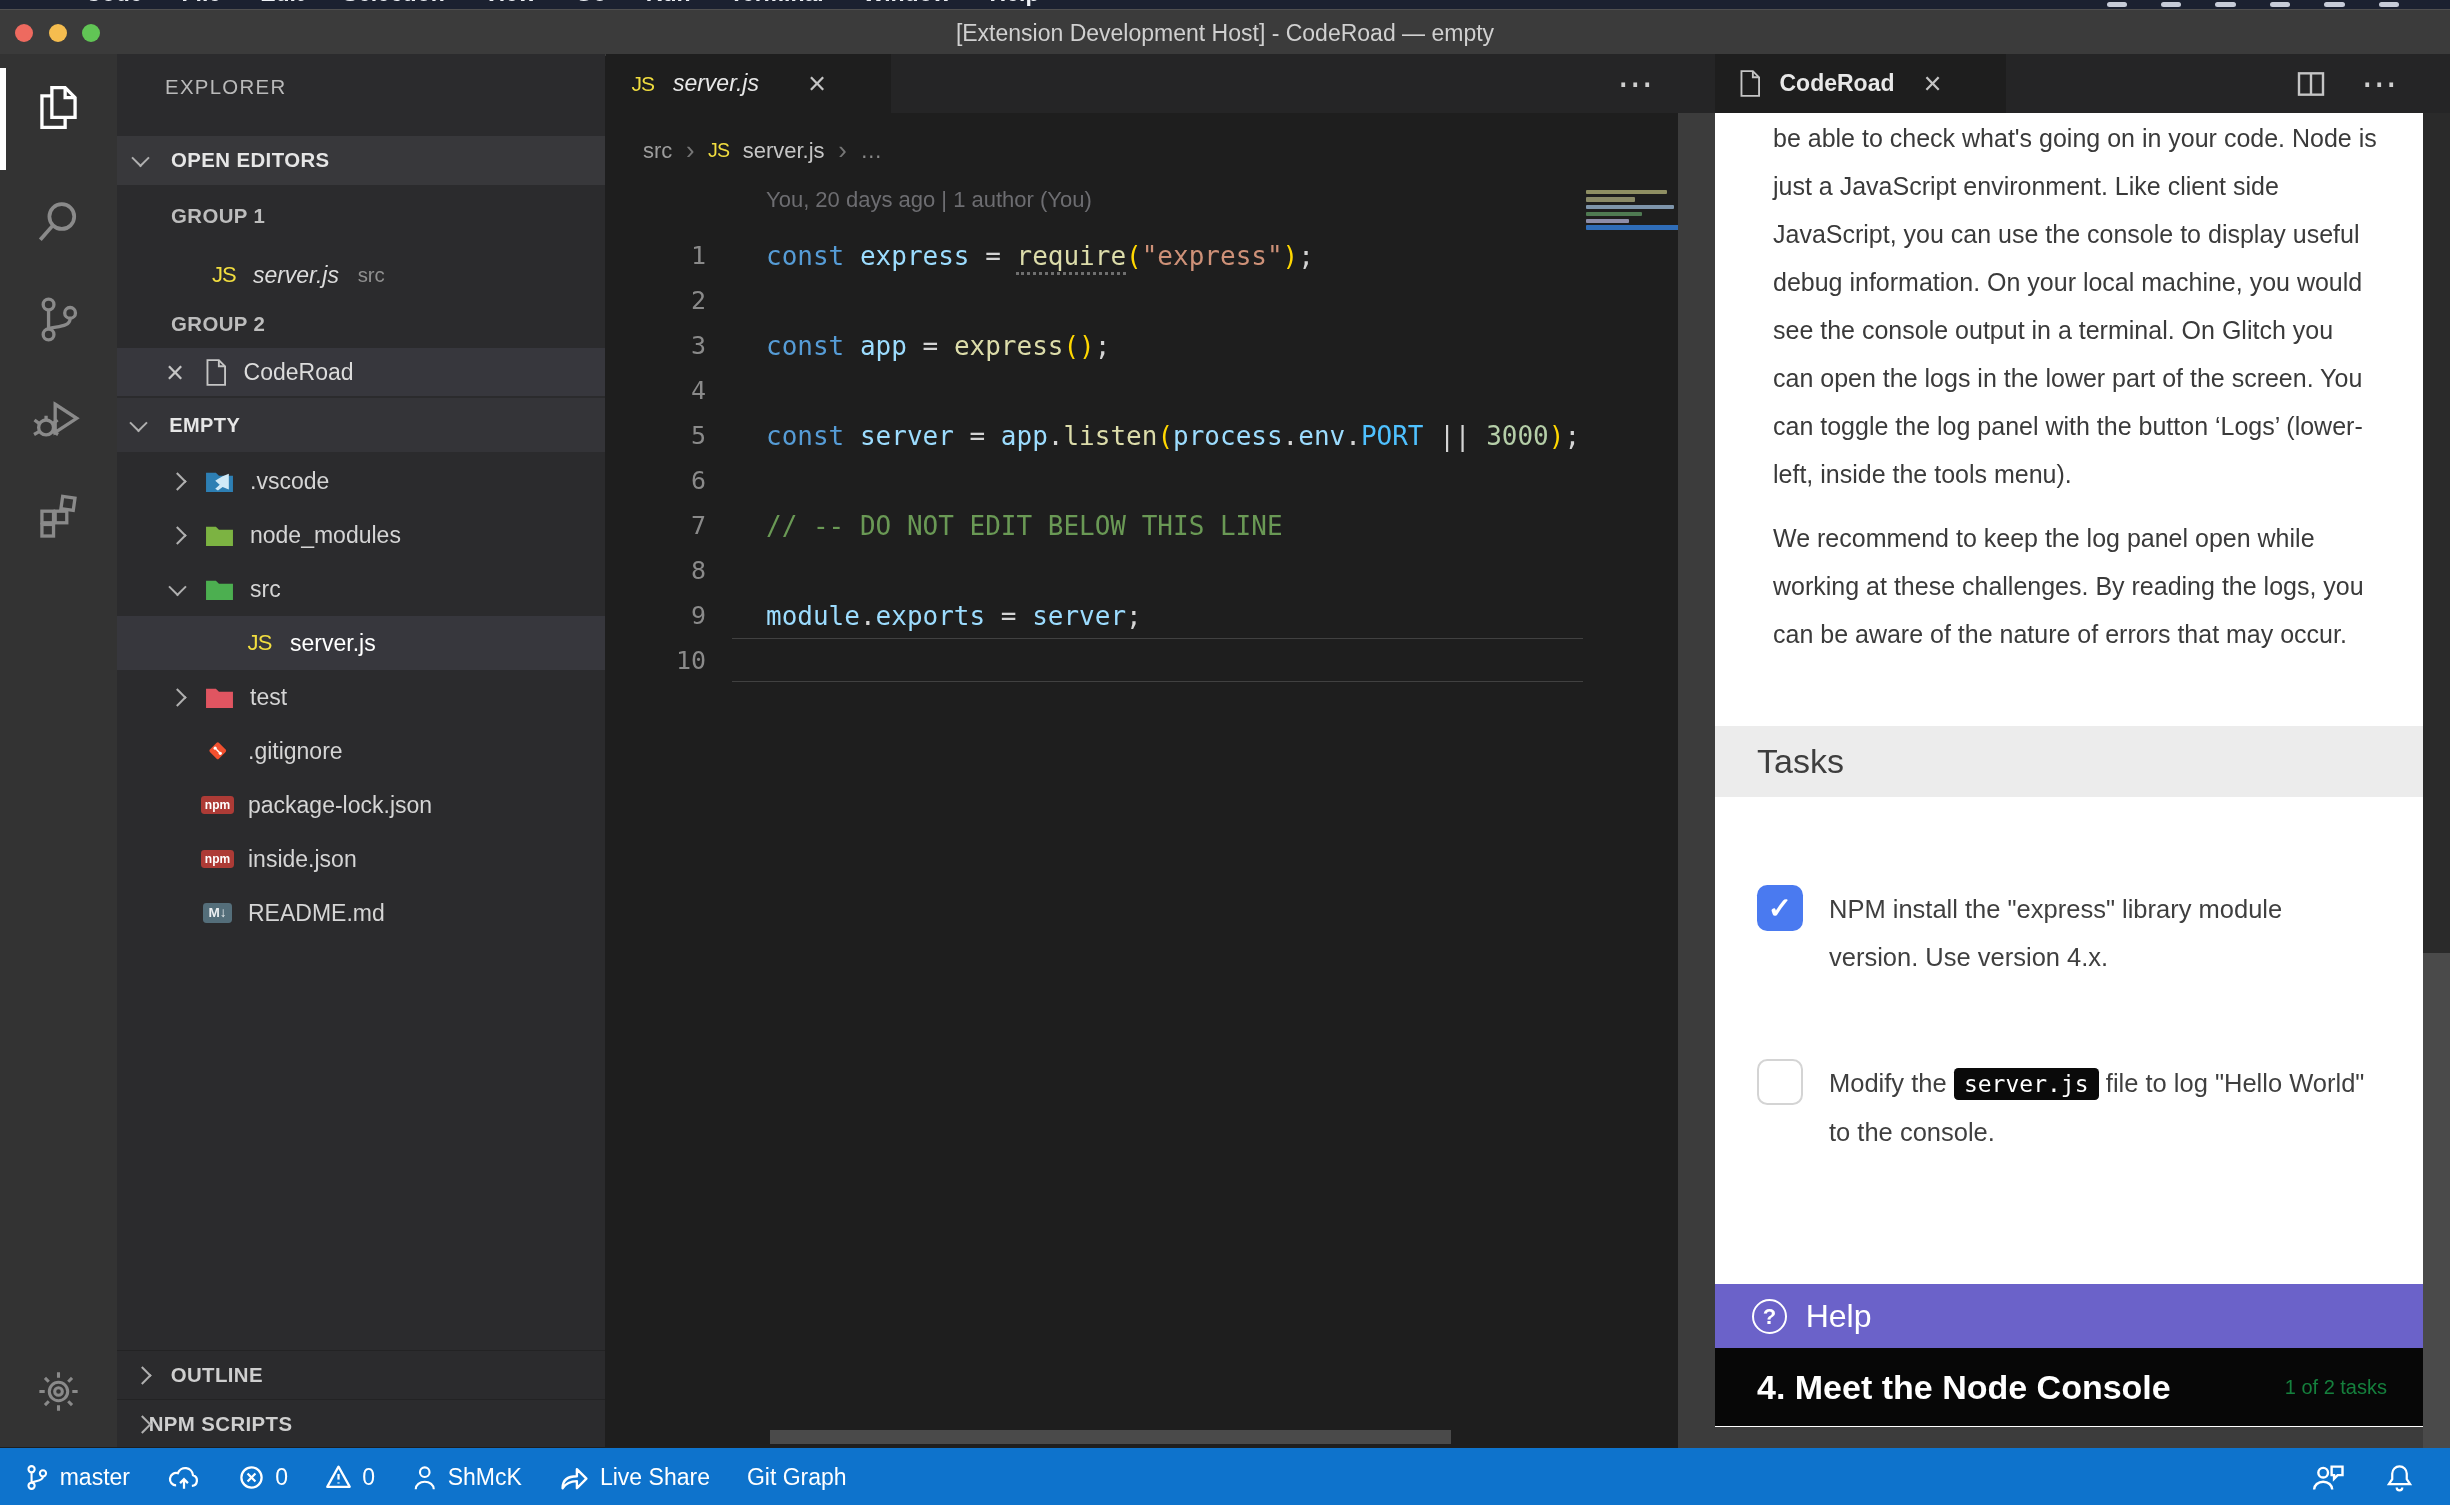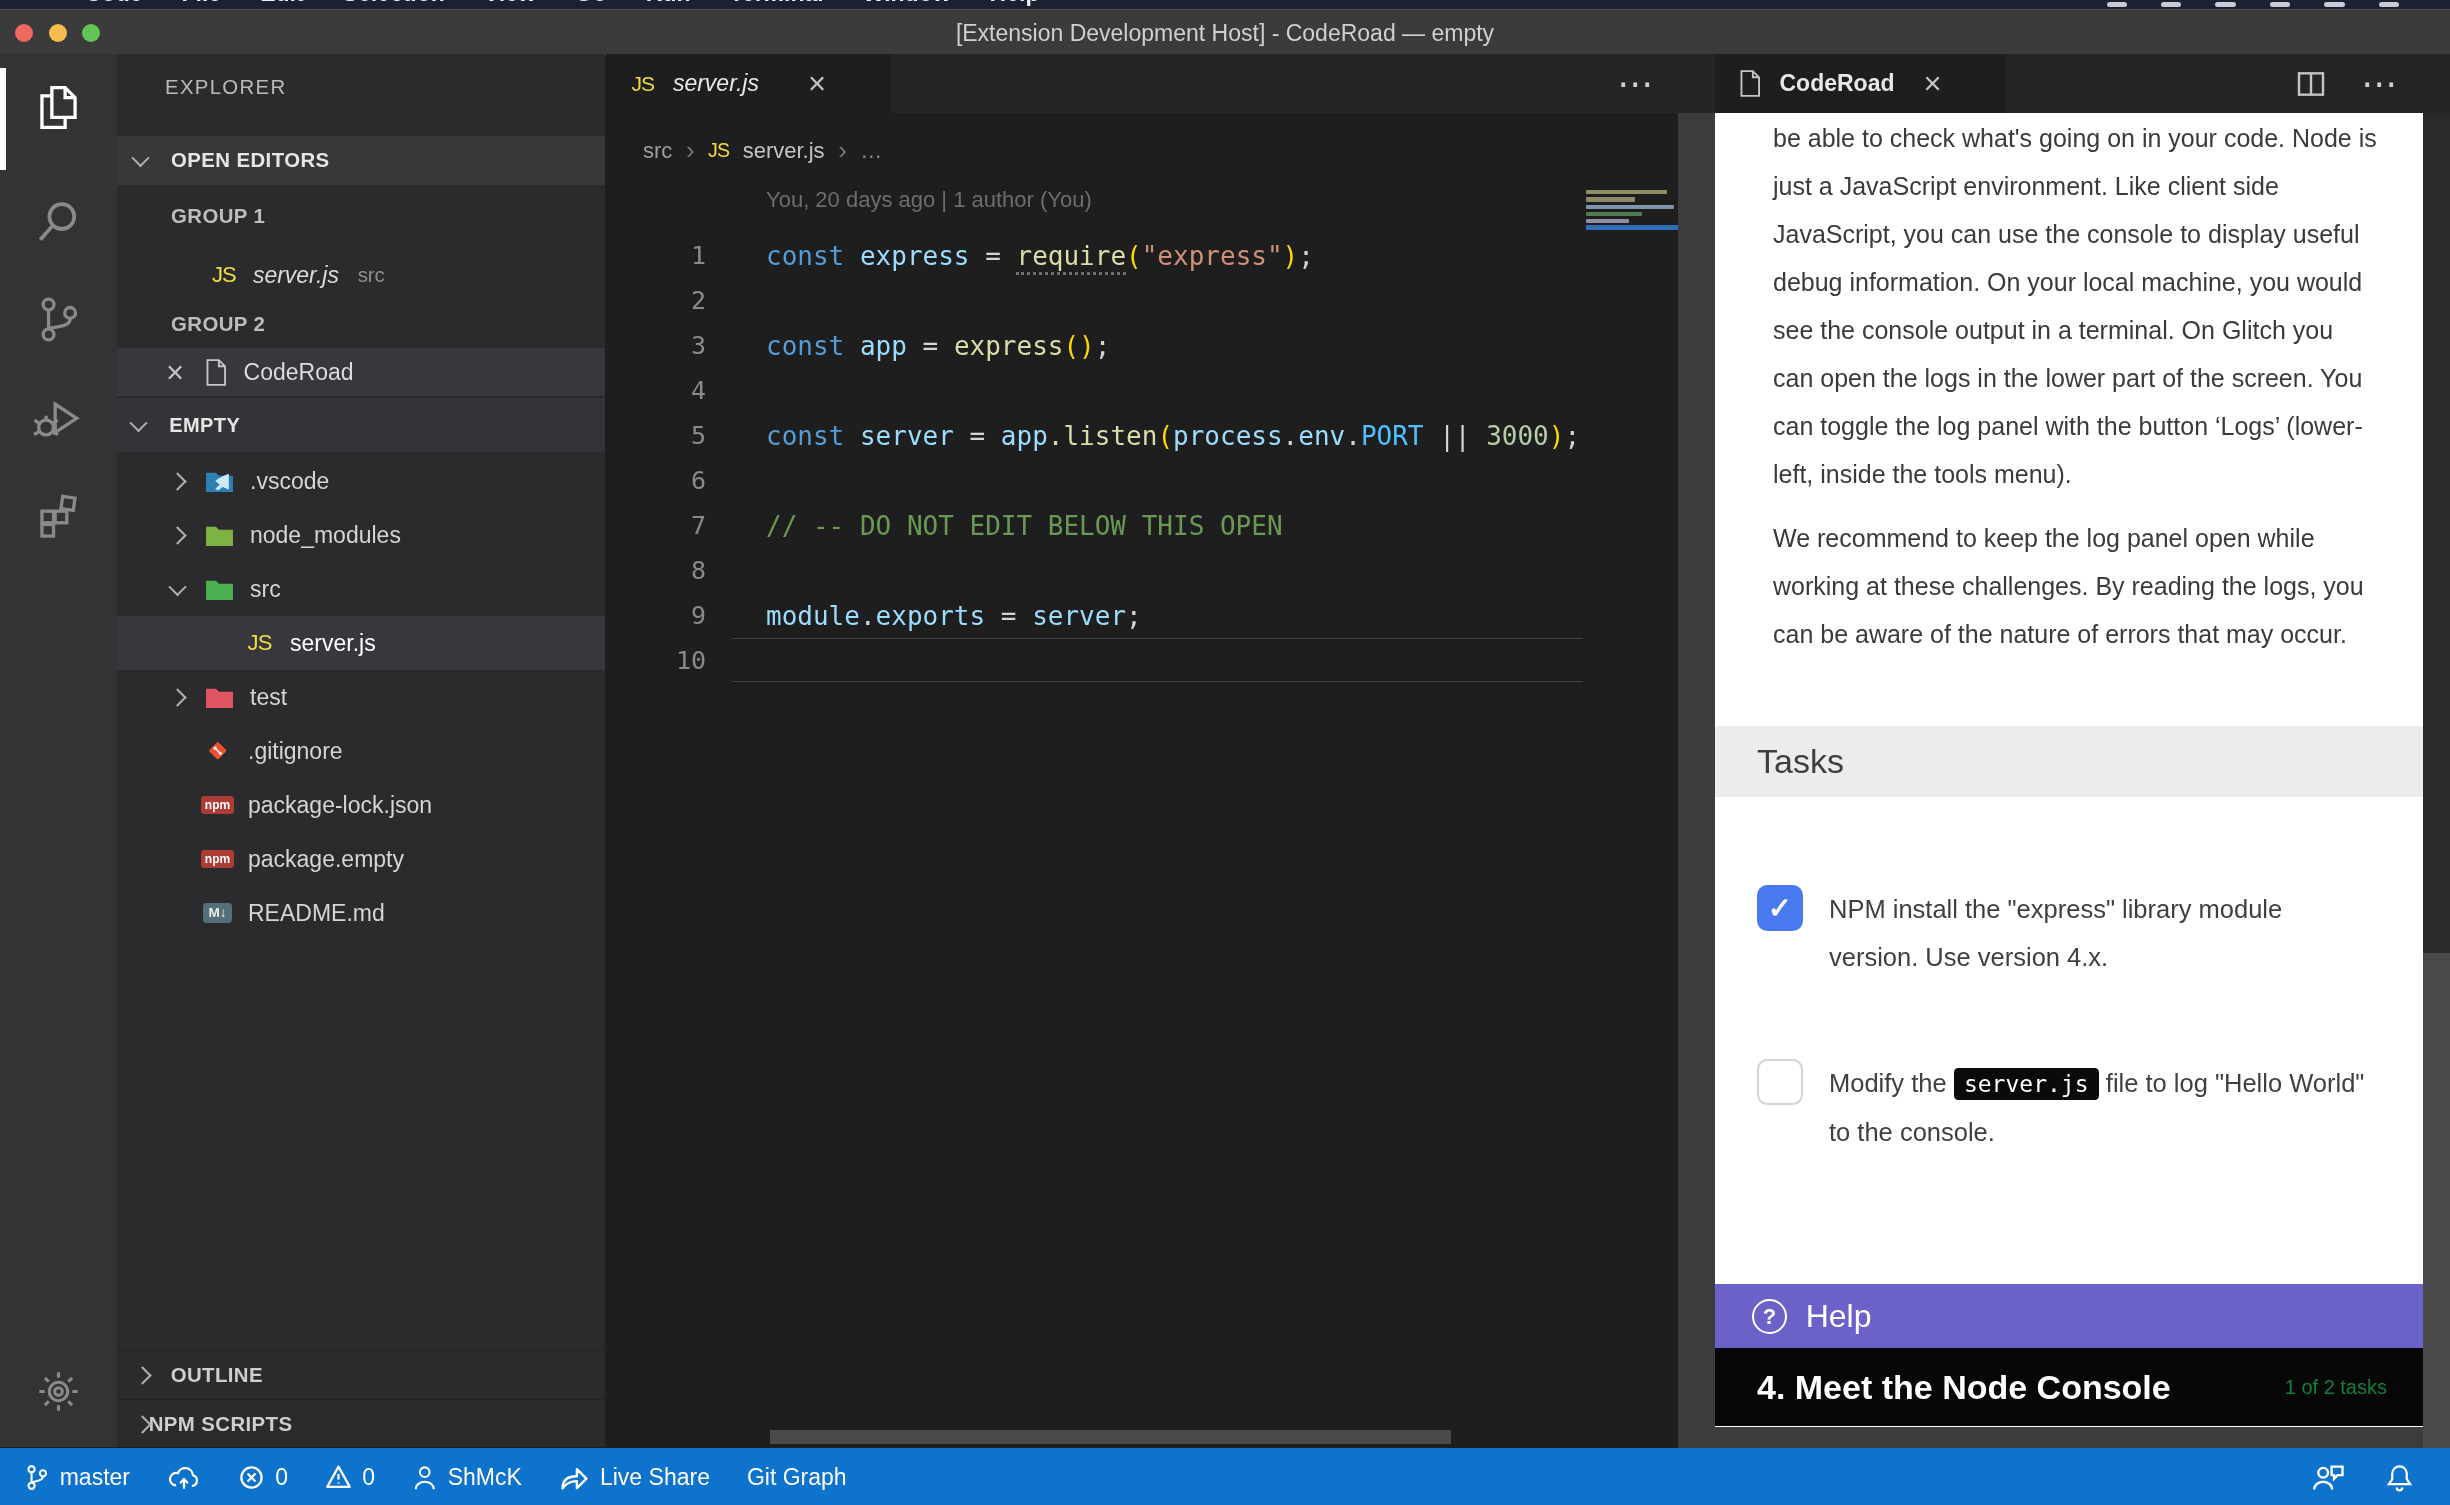--- a/index.html
+++ b/index.html
@@ -313,21 +313,21 @@
             <span class="icon-slot">
               <span class="chip npm">npm</span>
             </span>
             <span>package-lock.json</span>
           </div>
           <div class="tree-row" style="padding-left: 54px;">
             <span style="display: inline-block; width: 28px;"></span>
             <span class="icon-slot">
               <span class="chip npm">npm</span>
             </span>
-            <span>package.empty</span>
+            <span>inside.json</span>
           </div>
           <div class="tree-row" style="padding-left: 54px;">
             <span style="display: inline-block; width: 28px;"></span>
             <span class="icon-slot">
               <span class="chip md">M↓</span>
             </span>
             <span>README.md</span>
           </div>
         </div>
 
@@ -364,21 +364,21 @@
 
       <div class="blame">You, 20 days ago | 1 author (You)</div>
 
       <div class="code" id="code-lines">
           <div class="code-row"><span class="line-num">1</span><span class="line-text"><span class="tok-kw">const</span><span class="tok-pl"> </span><span class="tok-v">express</span><span class="tok-pl"> = </span><span class="tok-fnu">require</span><span class="tok-b">(</span><span class="tok-s">"express"</span><span class="tok-b">)</span><span class="tok-pl">;</span></span></div>
           <div class="code-row"><span class="line-num">2</span><span class="line-text"></span></div>
           <div class="code-row"><span class="line-num">3</span><span class="line-text"><span class="tok-kw">const</span><span class="tok-pl"> </span><span class="tok-v">app</span><span class="tok-pl"> = </span><span class="tok-fn">express</span><span class="tok-b">()</span><span class="tok-pl">;</span></span></div>
           <div class="code-row"><span class="line-num">4</span><span class="line-text"></span></div>
           <div class="code-row"><span class="line-num">5</span><span class="line-text"><span class="tok-kw">const</span><span class="tok-pl"> </span><span class="tok-v">server</span><span class="tok-pl"> = </span><span class="tok-v">app</span><span class="tok-pl">.</span><span class="tok-fn">listen</span><span class="tok-b">(</span><span class="tok-v">process</span><span class="tok-pl">.</span><span class="tok-v">env</span><span class="tok-pl">.</span><span class="tok-cn">PORT</span><span class="tok-pl"> || </span><span class="tok-num">3000</span><span class="tok-b">)</span><span class="tok-pl">;</span></span></div>
           <div class="code-row"><span class="line-num">6</span><span class="line-text"></span></div>
-          <div class="code-row"><span class="line-num">7</span><span class="line-text"><span class="tok-cm">// -- DO NOT EDIT BELOW THIS OPEN</span></span></div>
+          <div class="code-row"><span class="line-num">7</span><span class="line-text"><span class="tok-cm">// -- DO NOT EDIT BELOW THIS LINE</span></span></div>
           <div class="code-row"><span class="line-num">8</span><span class="line-text"></span></div>
           <div class="code-row"><span class="line-num">9</span><span class="line-text"><span class="tok-v">module</span><span class="tok-pl">.</span><span class="tok-v">exports</span><span class="tok-pl"> = </span><span class="tok-v">server</span><span class="tok-pl">;</span></span></div>
           <div class="code-row"><span class="line-num">10</span><span class="line-text"></span></div>
         </div>
       <div class="current-line-box"></div>
 
       <div class="minimap" id="minimap">
           <i style="top: 1.7px; width: 81px; background: rgb(143, 143, 99);"></i>
           <i style="top: 9.4px; width: 49px; background: rgb(138, 138, 104);"></i>
           <i style="top: 17px; width: 88px; background: rgb(126, 149, 171);"></i>

